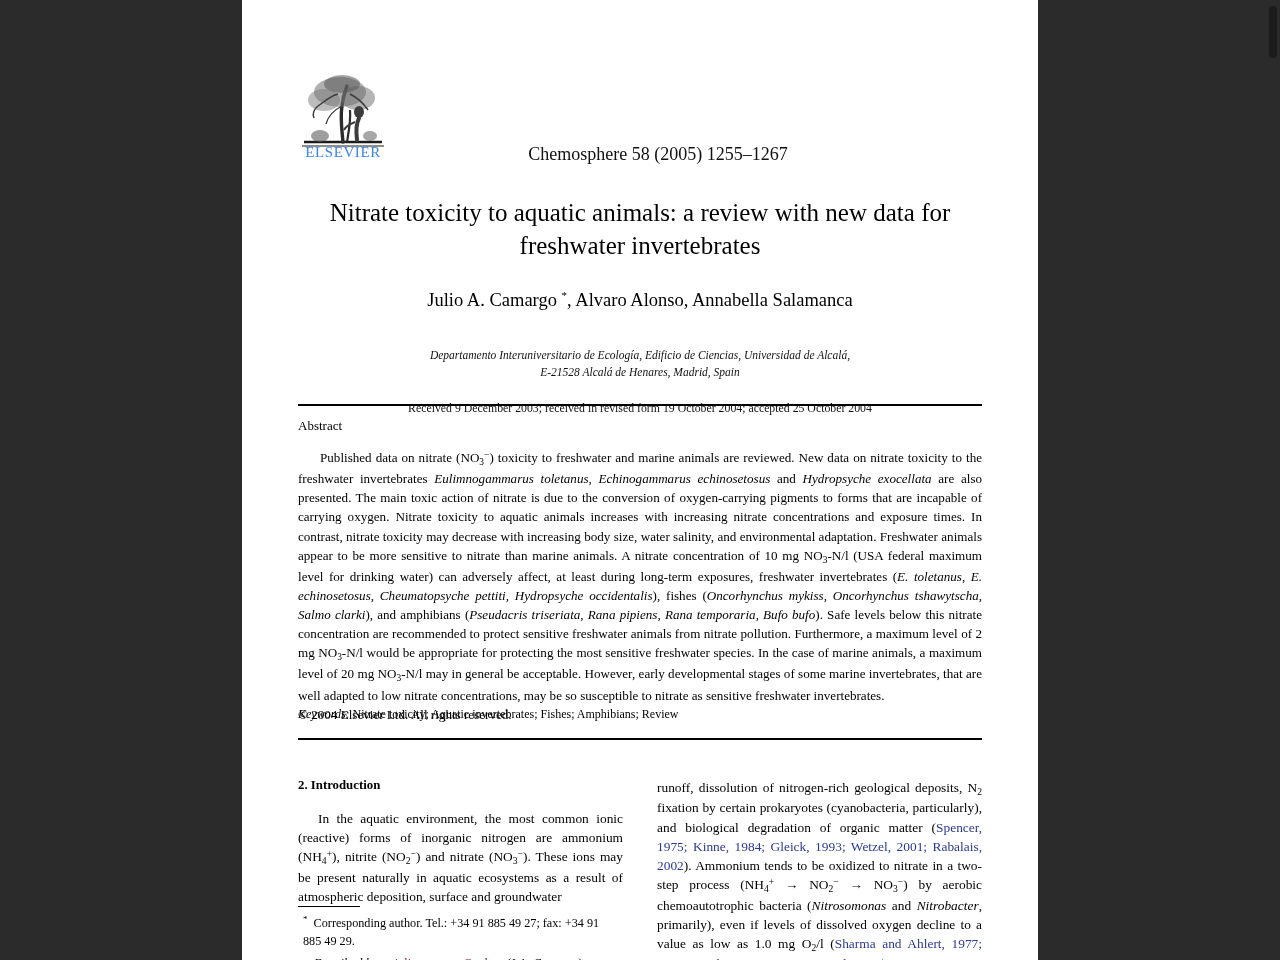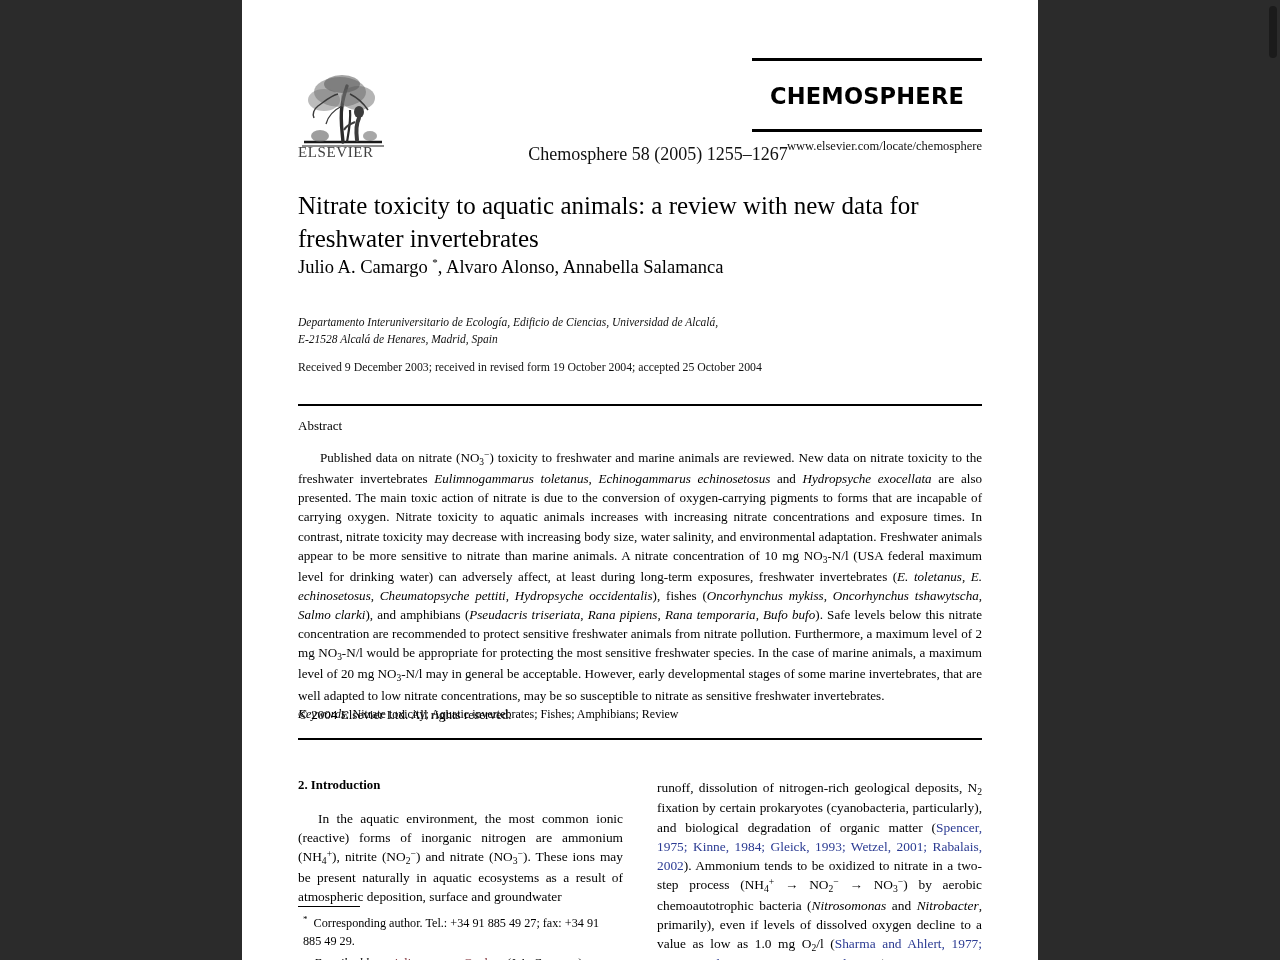--- a/index.html
+++ b/index.html
@@ -47,25 +47,26 @@
   #elsevier-logo {
     position: absolute;
     left: 0px; top: 14px;
     width: 90px; height: 96px;
   }
   #elsevier-logo svg { display: block; }
   #elsevier-wordmark {
     position: absolute;
     left: 0px; top: 86px;
     width: 90px;
+    text-align: center;
     font-family: "Liberation Serif", serif;
     font-size: 15px;
     letter-spacing: 0.6px;
     font-weight: 400;
-    color: #404040;
+    color: #3b82f6;
   }
 
   #journal-ref {
     position: absolute;
     left: 150px; top: 86px;
     width: 420px;
     text-align: center;
     font-size: 18px;
     color: #111;
   }
@@ -90,43 +91,44 @@
     color: #000;
   }
   #journal-url {
     font-size: 12.5px;
     margin-top: 7px;
     color: #111;
     text-align: right;
   }
 
   
-  #title-block { position: absolute; left: 56px; top: 189px; width: 684px; text-align: left; }
+  #title-block { position: absolute; left: 56px; top: 196px; width: 684px; text-align: center; }
   #paper-title {
     font-size: 25px;
     line-height: 1.33;
     font-weight: 400;
     margin: 0;
     color: #000;
   }
   #authors {
     font-size: 18.5px;
+    margin-top: 26px;
     color: #000;
   }
   #authors sup { font-size: 11px; vertical-align: super; }
   #affiliation {
     font-style: italic;
     font-size: 11.5px;
     line-height: 1.5;
     margin-top: 36px;
     color: #111;
   }
   #history {
     font-size: 11.8px;
-    margin-top: 12px;
+    margin-top: 20px;
     color: #111;
   }
 
   
   .hrule {
     position: absolute;
     left: 56px;
     width: 684px;
     height: 2px;
     background: #000;
@@ -258,26 +260,20 @@
           <path d="M57 50 C52 52 48 54 46 58" stroke="#3c3c3c" stroke-width="2" fill="none"></path>
 
           <ellipse cx="22" cy="64" rx="9" ry="6" fill="#5e5e5e" opacity="0.6"></ellipse>
           <ellipse cx="72" cy="64" rx="7" ry="5" fill="#5e5e5e" opacity="0.55"></ellipse>
         </svg>
       </div>
       <div id="elsevier-wordmark">ELSEVIER</div>
 
       <div id="journal-ref">Chemosphere 58 (2005) 1255–1267</div>
 
-      <div id="journal-brand-box">
-        <div class="brand-rule"></div>
-        <div id="journal-brand-name">CHEMOSPHERE</div>
-        <div class="brand-rule"></div>
-        <div id="journal-url">www.elsevier.com/locate/chemosphere</div>
-      </div>
     </div>
 
     <div id="title-block">
       <h1 id="paper-title">Nitrate toxicity to aquatic animals: a review with new data for freshwater invertebrates</h1>
       <div id="authors">Julio A. Camargo <sup>*</sup>, Alvaro Alonso, Annabella Salamanca</div>
       <div id="affiliation">
         <div>Departamento Interuniversitario de Ecología, Edificio de Ciencias, Universidad de Alcalá,</div>
         <div>E-21528 Alcalá de Henares, Madrid, Spain</div>
       </div>
       <div id="history">Received 9 December 2003; received in revised form 19 October 2004; accepted 25 October 2004</div>

